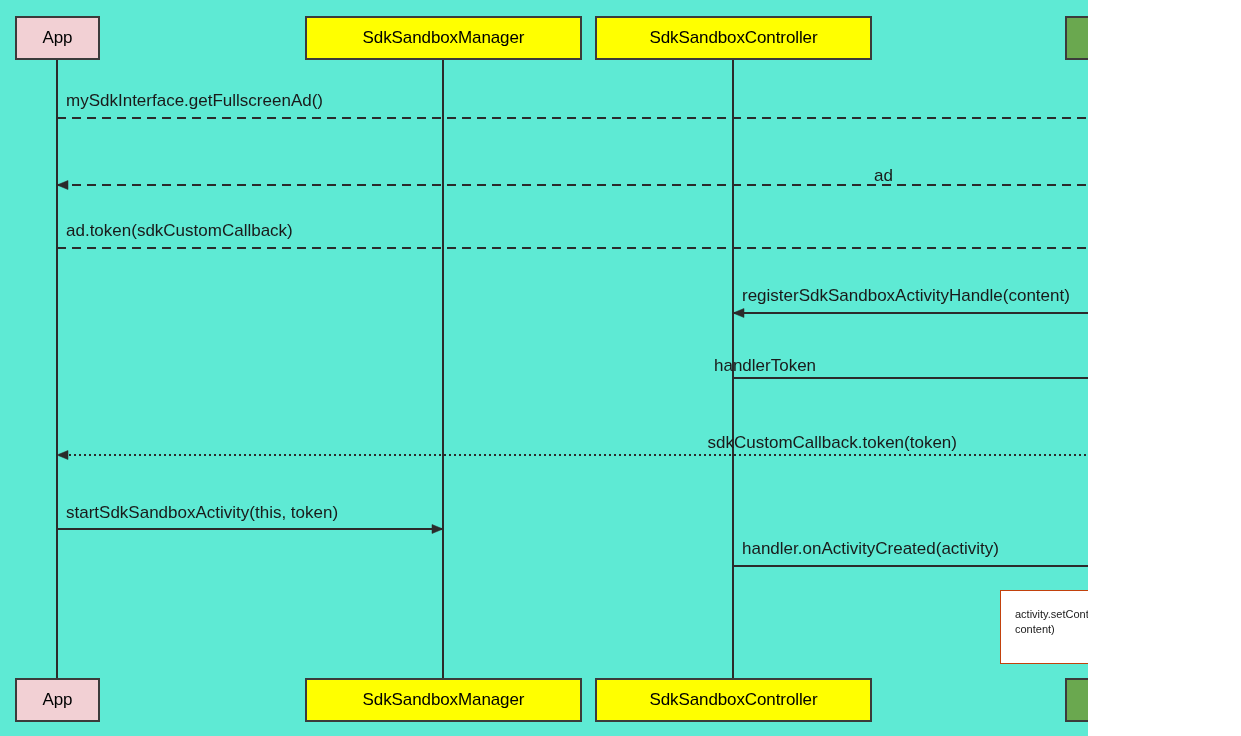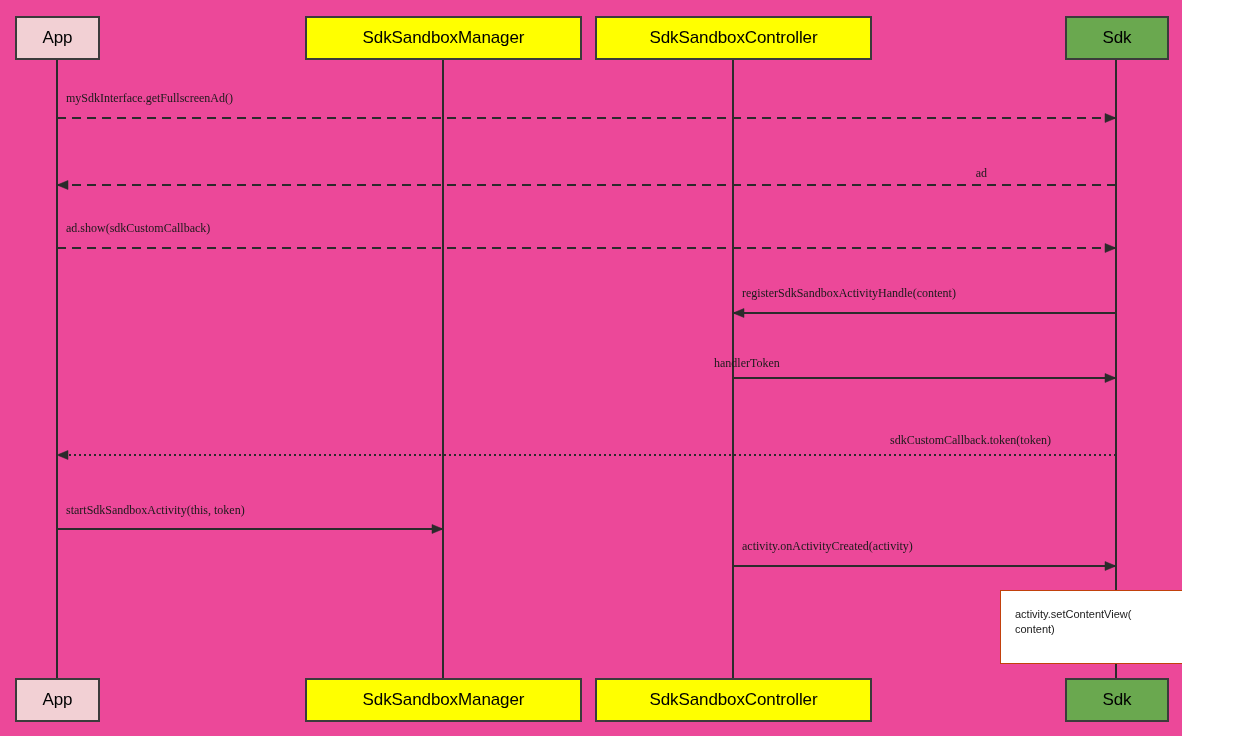--- a/index.html
+++ b/index.html
@@ -5,23 +5,23 @@
   html, body {
     margin: 0;
     padding: 0;
     background: #ffffff;
   }
   body {
     font-family: "Liberation Sans", sans-serif;
   }
   #diagram {
     position: relative;
-    width: 1182px;
+    width: 1088px;
     height: 736px;
-    background: #ec4899;
+    background: #5eead4;
     overflow: hidden;
   }
   #svg-layer {
     position: absolute;
     left: 0;
     top: 0;
     width: 1241px;
     height: 736px;
   }
   .participant-box {
@@ -35,25 +35,24 @@
     color: #000000;
     letter-spacing: -0.1px;
     white-space: nowrap;
   }
   .participant-box.pink { background: #f2d0d4; }
   .participant-box.yellow { background: #ffff00; }
   .participant-box.green { background: #6aa84f; }
 
   .msg-label {
     position: absolute;
-    font-size: 12px;
+    font-size: 17px;
     color: #1a1a1a;
     white-space: nowrap;
     line-height: 1;
-    font-family: Liberation Serif, serif;
   }
   .msg-label.align-left  { text-align: left; }
   .msg-label.align-right { text-align: right; }
 
   .note-box {
     position: absolute;
     box-sizing: border-box;
     background: #ffffff;
     border: 1px solid #c2410c;
     font-size: 11px;
@@ -113,25 +112,25 @@
       <div class="participant-box yellow" style="left: 595px; top: 678px; width: 277px; height: 44px;">
         <span>SdkSandboxController</span>
       </div>
       <div class="participant-box green" style="left: 1065px; top: 678px; width: 104px; height: 44px;">
         <span>Sdk</span>
       </div>
     </div>
   <div id="labels-layer">
       <div class="msg-label align-left" style="left: 66px; top: 92px;">mySdkInterface.getFullscreenAd()</div>
       <div class="msg-label align-right" style="right: 195px; top: 167px;">ad</div>
-      <div class="msg-label align-left" style="left: 66px; top: 222px;">ad.show(sdkCustomCallback)</div>
+      <div class="msg-label align-left" style="left: 66px; top: 222px;">ad.token(sdkCustomCallback)</div>
       <div class="msg-label align-left" style="left: 742px; top: 287px;">registerSdkSandboxActivityHandle(content)</div>
       <div class="msg-label align-left" style="left: 714px; top: 357px;">handlerToken</div>
       <div class="msg-label align-right" style="right: 131px; top: 434px;">sdkCustomCallback.token(token)</div>
       <div class="msg-label align-left" style="left: 66px; top: 504px;">startSdkSandboxActivity(this, token)</div>
-      <div class="msg-label align-left" style="left: 742px; top: 540px;">activity.onActivityCreated(activity)</div>
+      <div class="msg-label align-left" style="left: 742px; top: 540px;">handler.onActivityCreated(activity)</div>
     </div>
   <div id="notes-layer">
       <div class="note-box" style="left: 1000px; top: 590px; width: 232px; height: 74px;">activity.setContentView(
 content)</div>
     </div>
 
 </div>
 
 </body></html>

